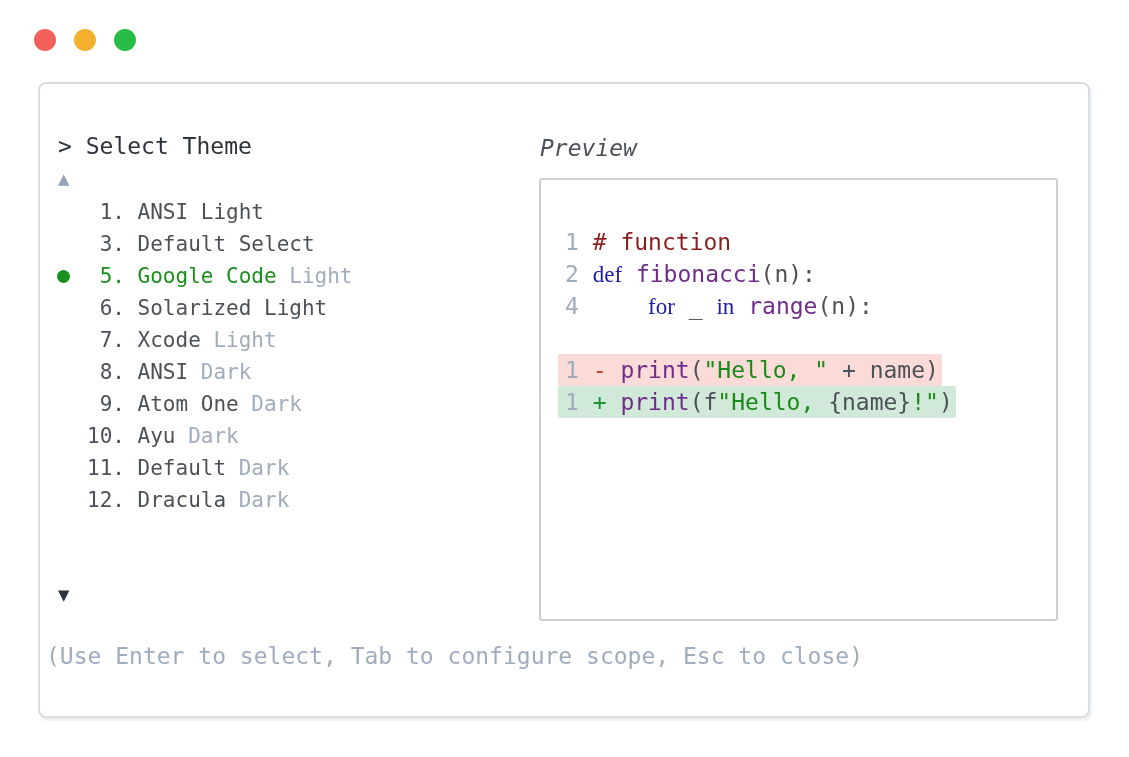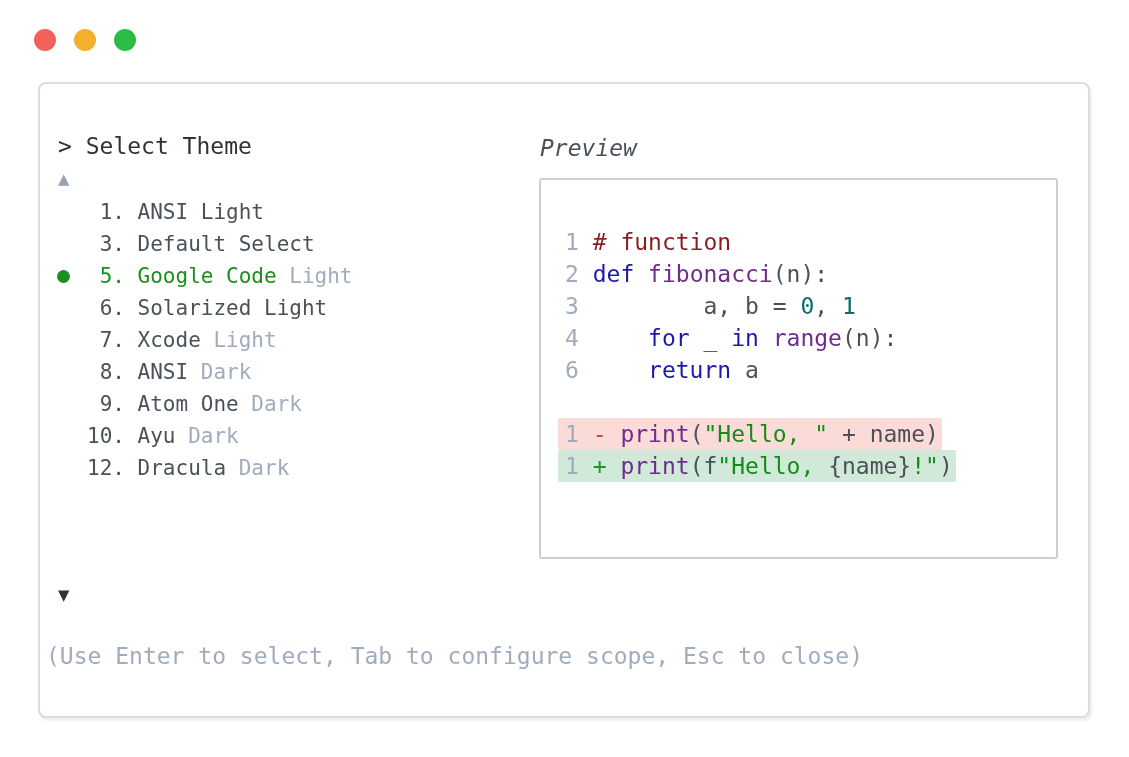--- a/index.html
+++ b/index.html
@@ -43,32 +43,32 @@
   .row-dot{display:none;position:absolute;left:-30px;top:10px;width:13px;height:13px;border-radius:50%;background:var(--green);}
   .list-row.selected .row-dot{display:block;}
   .row-num{display:inline-block;width:3ch;text-align:right;margin-right:1ch;color:var(--text_item);}
   .row-name{color:var(--text_item);}
   .row-suffix{color:var(--dim);margin-top:28px;}
   .list-row.selected .row-num,.list-row.selected .row-name{color:var(--green);}
 
   .help{position:absolute;left:6px;top:556px;color:var(--dim);}
 
   .preview-pane{
-    position:absolute;left:499px;top:94px;width:519px;height:381px;
+    position:absolute;left:499px;top:94px;width:519px;height:443px;
     border:2px solid var(--border_box);border-radius:3px;background:#fff;
   }
   .code{position:absolute;left:24px;top:46px;}
   .code-line{height:32px;font-size:23px;line-height:32px;white-space:pre;}
   .line-number{display:inline-block;width:1ch;margin-right:1ch;text-align:right;color:var(--dim);}
   .code-line.removed,.code-line.added{width:max-content;margin-left:-7px;padding:0 3px 0 7px;border-radius:2px;}
   .code-line.removed{background:var(--bg_removed);}
   .code-line.added{background:var(--bg_added);}
   .tok-plain{color:var(--code_plain);}
   .tok-comment{color:var(--comment);}
-  .tok-kw{color:var(--kw);}
+  .tok-kw{color:var(--kw);font-family:Liberation Serif, serif;}
   .tok-fn{color:var(--fn);}
   .tok-num{color:var(--numlit);}
   .tok-str{color:var(--str);}
   .tok-minus{color:var(--minus);}
   .tok-plus{color:var(--plus);}
 </style>
 </head>
 <body>
 
 <div class="lights">
@@ -85,32 +85,31 @@
 
   <div class="theme-list">
       <div class="list-row"><span class="row-num">1.</span><span class="row-name">ANSI Light</span><span class="row-suffix"></span></div>
       <div class="list-row"><span class="row-num">3.</span><span class="row-name">Default Select</span><span class="row-suffix"></span></div>
       <div class="list-row selected"><span class="row-dot"></span><span class="row-num">5.</span><span class="row-name">Google Code</span><span class="row-suffix"> Light</span></div>
       <div class="list-row"><span class="row-num">6.</span><span class="row-name">Solarized Light</span><span class="row-suffix"></span></div>
       <div class="list-row"><span class="row-num">7.</span><span class="row-name">Xcode</span><span class="row-suffix"> Light</span></div>
       <div class="list-row"><span class="row-num">8.</span><span class="row-name">ANSI</span><span class="row-suffix"> Dark</span></div>
       <div class="list-row"><span class="row-num">9.</span><span class="row-name">Atom One</span><span class="row-suffix"> Dark</span></div>
       <div class="list-row"><span class="row-num">10.</span><span class="row-name">Ayu</span><span class="row-suffix"> Dark</span></div>
+      <div class="list-row"><span class="row-num">11.</span><span class="row-name">Default</span><span class="row-suffix"> Dark</span></div>
       <div class="list-row"><span class="row-num">12.</span><span class="row-name">Dracula</span><span class="row-suffix"> Dark</span></div>
     </div>
 
   <button class="scroll-arrow scroll-down">▼</button>
 
   <div class="help mono">(Use Enter to select, Tab to configure scope, Esc to close)</div>
 
   <div class="preview-pane">
     <div class="code">
         <div class="code-line"><span class="line-number">1</span><span class="tok-comment"># function</span></div>
         <div class="code-line"><span class="line-number">2</span><span class="tok-kw">def</span><span class="tok-plain"> </span><span class="tok-fn">fibonacci</span><span class="tok-plain">(n):</span></div>
-        <div class="code-line"><span class="line-number">3</span><span class="tok-plain">        a, b = </span><span class="tok-num">0</span><span class="tok-plain">, </span><span class="tok-num">1</span></div>
         <div class="code-line"><span class="line-number">4</span><span class="tok-plain">    </span><span class="tok-kw">for</span><span class="tok-plain"> _ </span><span class="tok-kw">in</span><span class="tok-plain"> </span><span class="tok-fn">range</span><span class="tok-plain">(n):</span></div>
-        <div class="code-line"><span class="line-number">6</span><span class="tok-plain">    </span><span class="tok-kw">return</span><span class="tok-plain"> a</span></div>
         <div class="code-line"><span class="line-number"></span></div>
         <div class="code-line removed"><span class="line-number">1</span><span class="tok-minus">- </span><span class="tok-fn">print</span><span class="tok-plain">(</span><span class="tok-str">"Hello, "</span><span class="tok-plain"> + name)</span></div>
         <div class="code-line added"><span class="line-number">1</span><span class="tok-plus">+ </span><span class="tok-fn">print</span><span class="tok-plain">(f</span><span class="tok-str">"Hello, </span><span class="tok-plain">{name}</span><span class="tok-str">!"</span><span class="tok-plain">)</span></div>
       </div>
   </div>
 </div>
 
 </body></html>

